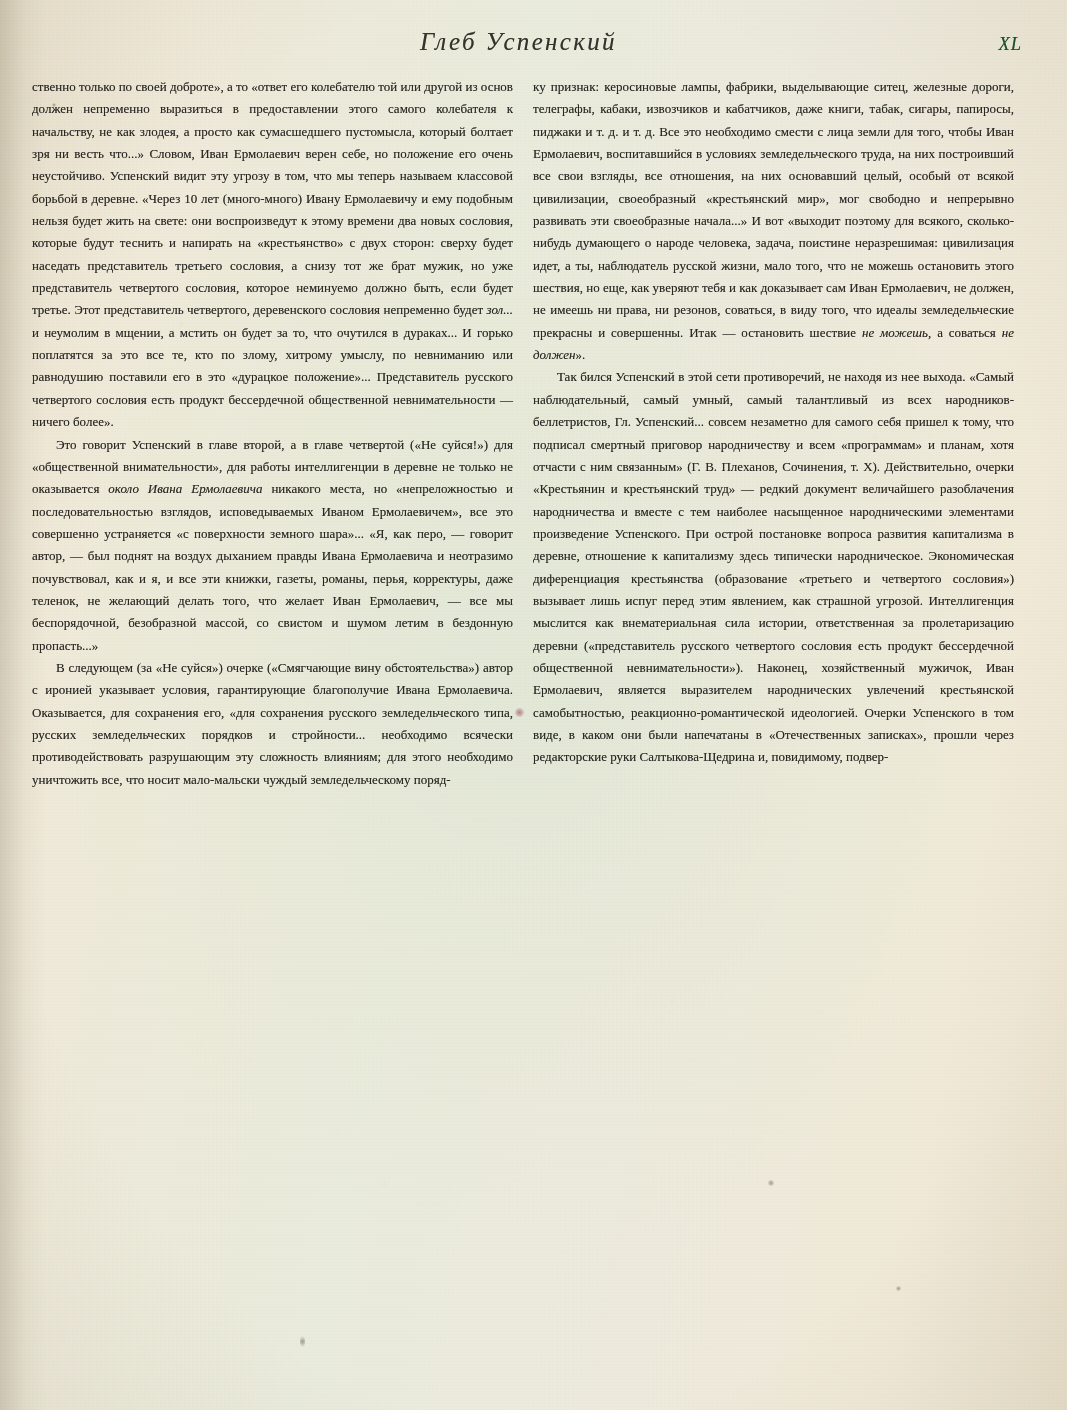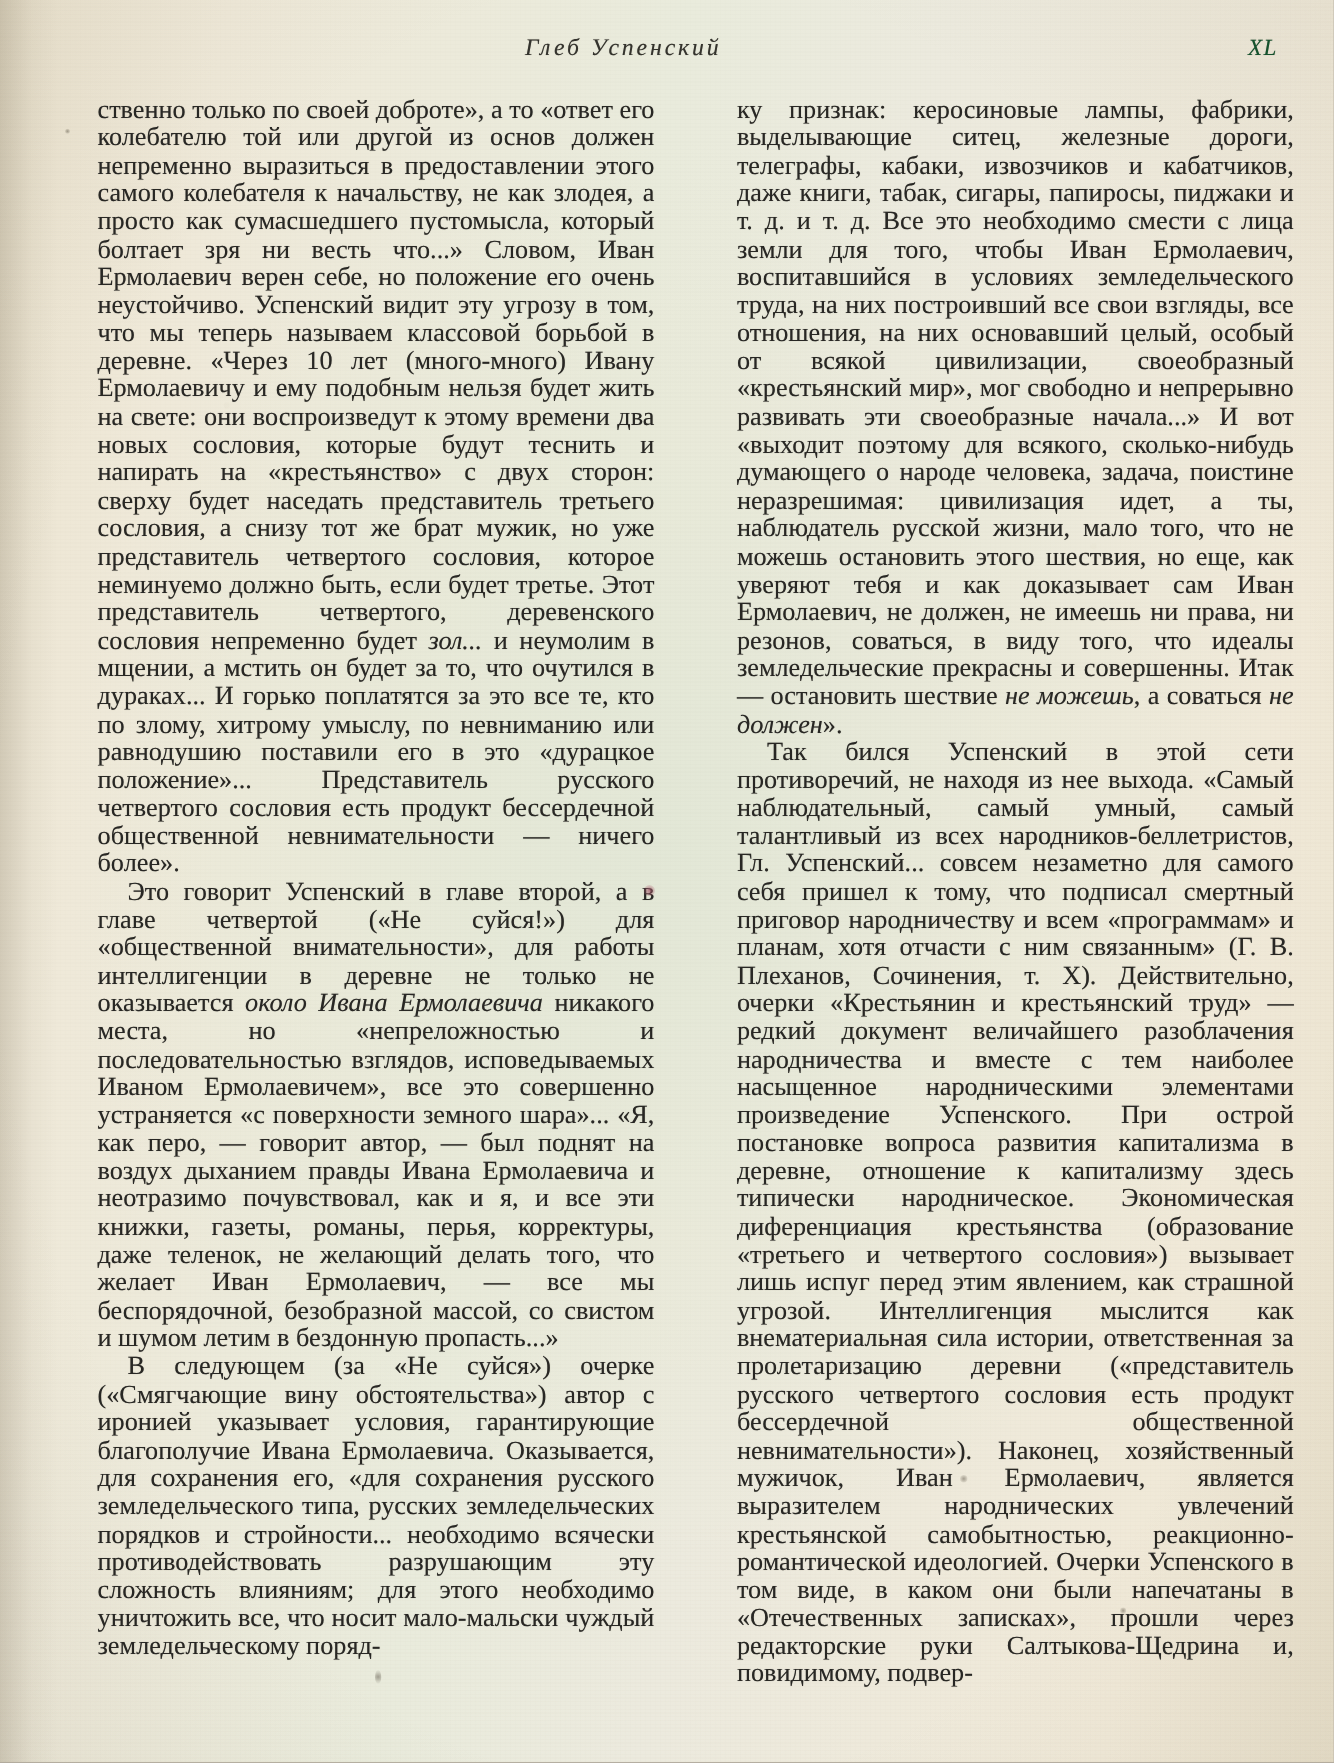--- a/index.html
+++ b/index.html
@@ -68,21 +68,21 @@
     left: 30px;
     right: 30px;
     top: 28px;
     height: 30px;
     display: flex;
     align-items: baseline;
     justify-content: space-between;
   }
   .rh-title {
     font-style: italic;
-    font-size: 19px;
+    font-size: 25px;
     letter-spacing: 2.3px;
     color: #34332d;
     padding-left: 390px;
     white-space: nowrap;
   }
   .rh-folio {
     font-style: italic;
     font-size: 18.5px;
     letter-spacing: 1px;
     color: #14532d;
@@ -93,27 +93,26 @@
   .columns {
     position: absolute;
     left: 32px;
     top: 76px;
     width: 1003px;
     display: flex;
     gap: 20px;
   }
   .col {
     width: 481px;
-    font-size: 21px;
+    font-size: 13px;
     line-height: 22.35px;
     text-align: justify;
     text-justify: inter-word;
     hyphens: manual;
     color: #282724;
-    margin-left: 46px;
   }
   .col p {
     margin: 0;
     text-indent: 0;
   }
   .col p.indent {
     text-indent: 24px;
   }
   
   .col, .rh-title, .rh-folio {

